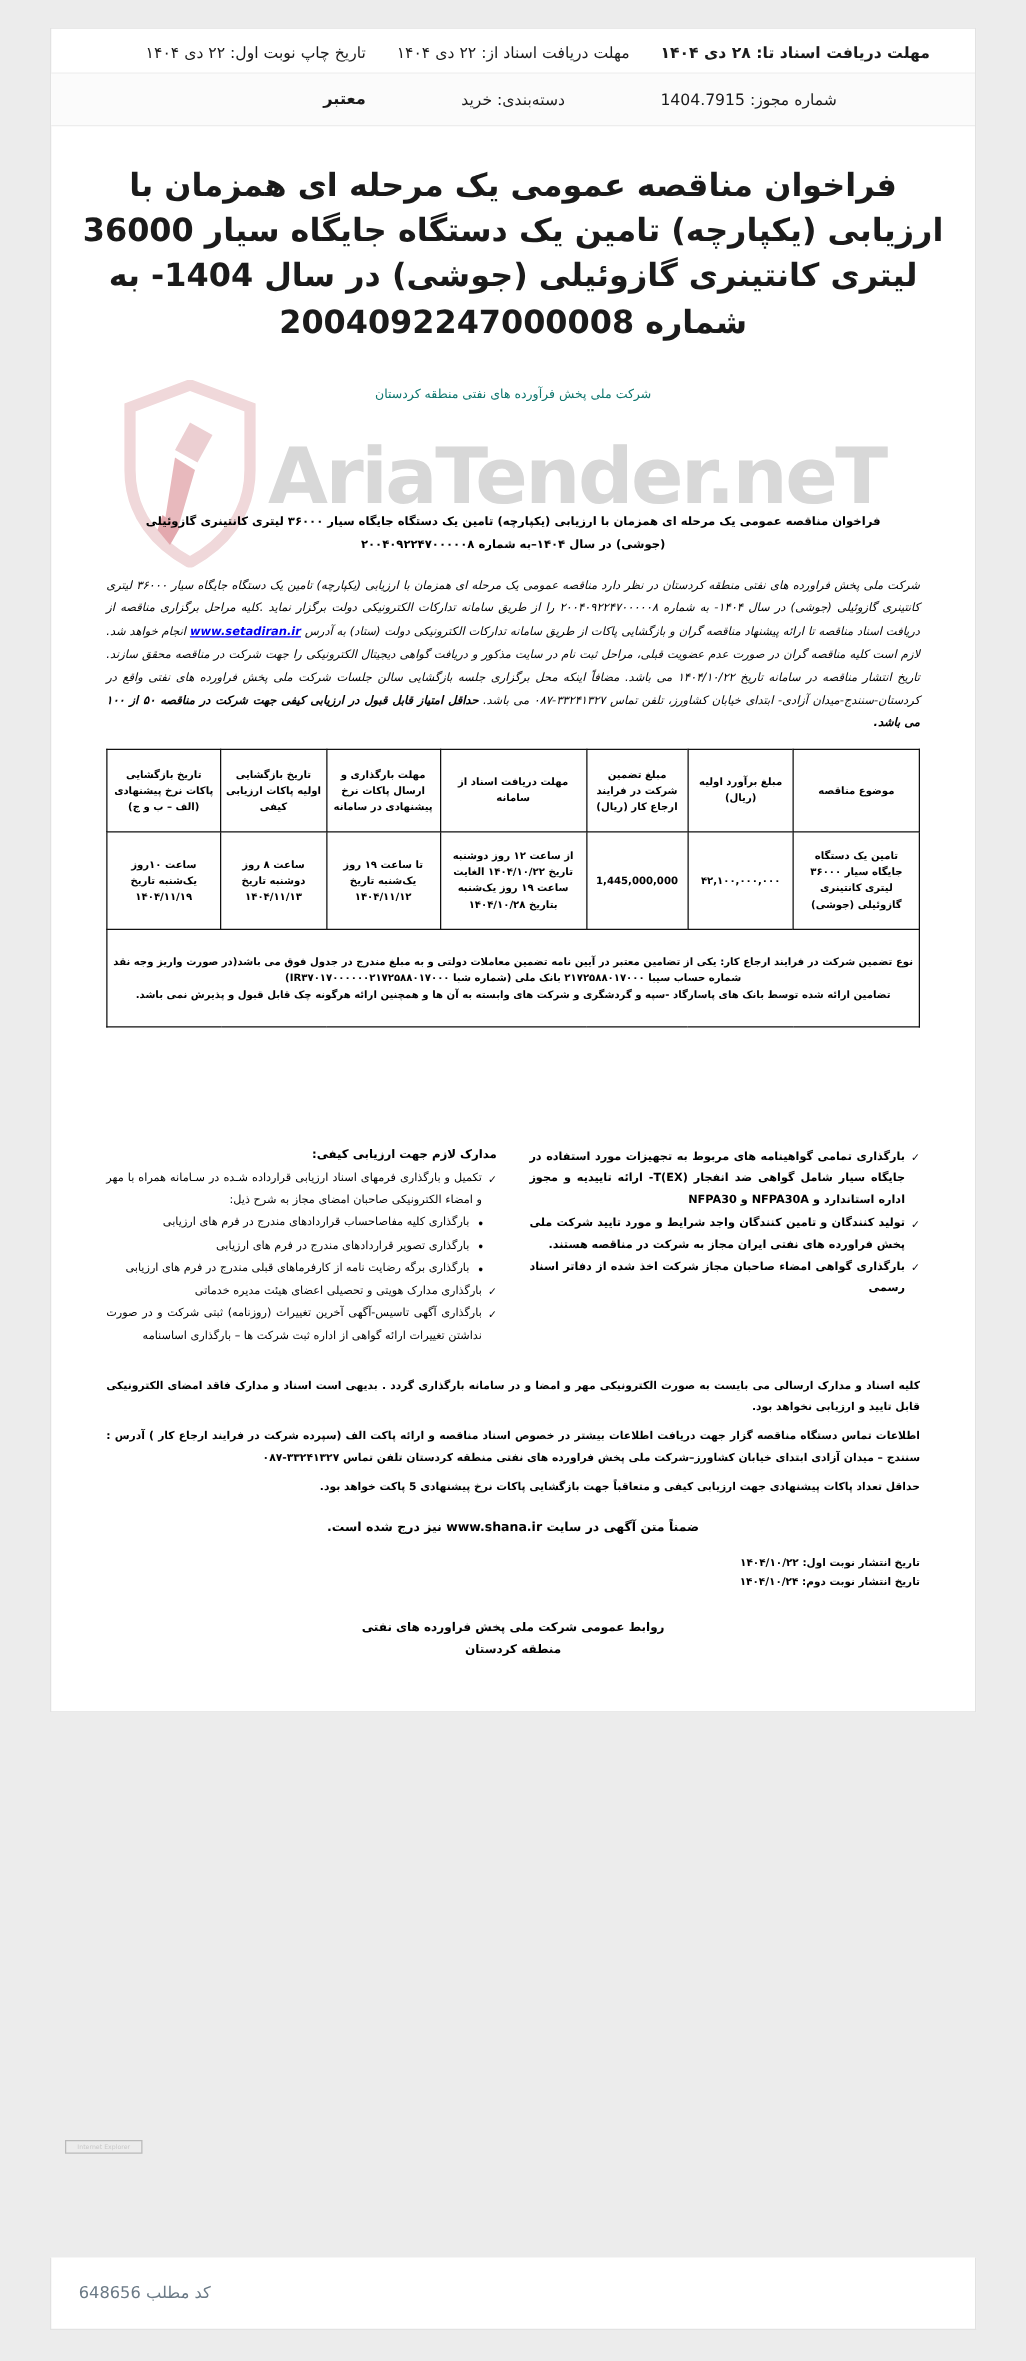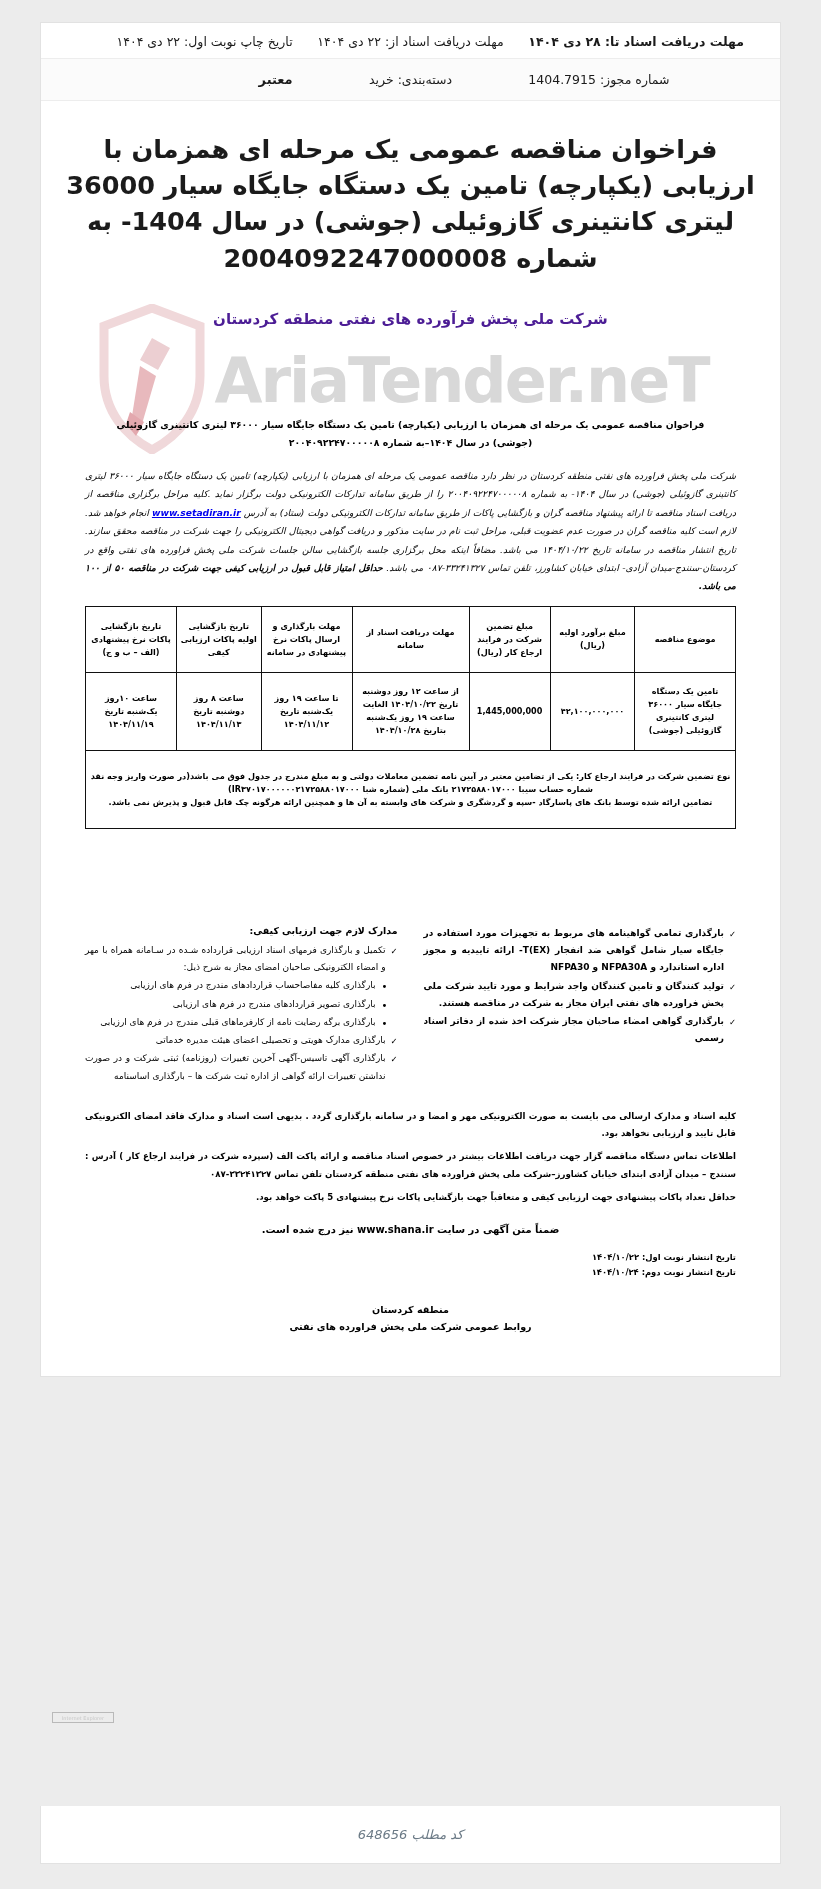--- a/index.html
+++ b/index.html
@@ -56,23 +56,23 @@
     font-size: 25.5px;
     line-height: 1.42;
     font-weight: bold;
     color: #1b1b1b;
     text-align: center;
     letter-spacing: -0.2px;
   }
   .org-sub {
     margin: 34px 0 0 0;
     text-align: center;
-    font-size: 15px;
-    font-weight: bold;
-    color: #4c1d95;
+    font-size: 10px;
+    font-weight: normal;
+    color: #0f766e;
   }
 
   
   .watermark {
     position: absolute;
     left: 0; right: 16px;
     top: 278px;
     height: 160px;
     display: flex;
     align-items: center;
@@ -218,24 +218,23 @@
     position: absolute;
     left: 40px;
     top: 1806px;
     width: 741px;
     height: 58px;
     background: #ffffff;
     border: 1px solid #e2e2e2;
     border-top: none;
     display: flex;
     align-items: center;
-    justify-content: center;
+    justify-content: flex-end;
     padding: 12px 22px;
     direction: rtl;
-    font-style: italic;
   }
   .code-bar .code-txt {
     font-size: 13px;
     color: #6b7a86;
     direction: rtl;
   }
 </style>
 </head>
 <body>
 
@@ -381,22 +380,22 @@
         <p>اطلاعات تماس دستگاه مناقصه گزار جهت دریافت اطلاعات بیشتر در خصوص اسناد مناقصه و ارائه پاکت الف (سپرده شرکت در فرایند ارجاع کار ) آدرس : سنندج – میدان آزادی ابتدای خیابان کشاورز–شرکت ملی پخش فراورده های نفتی منطقه کردستان تلفن تماس ۳۳۲۴۱۳۲۷-۰۸۷</p>
         <p>حداقل تعداد پاکات پیشنهادی  جهت ارزیابی کیفی و متعاقباً جهت بازگشایی پاکات نرخ پیشنهادی 5 پاکت خواهد بود.</p>
         <p class="center">ضمناً متن آگهی در سایت www.shana.ir نیز درج شده است.</p>
 
         <div class="pub-dates">
           <div>تاریخ انتشار نوبت اول: ۱۴۰۴/۱۰/۲۲</div>
           <div>تاریخ انتشار نوبت دوم: ۱۴۰۴/۱۰/۲۴</div>
         </div>
 
         <div class="signoff">
+          <div>روابط عمومی شرکت ملی پخش فراورده های نفتی</div>
           <div>منطقه کردستان</div>
-          <div>روابط عمومی شرکت ملی پخش فراورده های نفتی</div>
         </div>
       </div>
 
     </div>
 
   </div>
 
   <div class="ie-ghost">Internet Explorer</div>
 
   <div class="code-bar">

